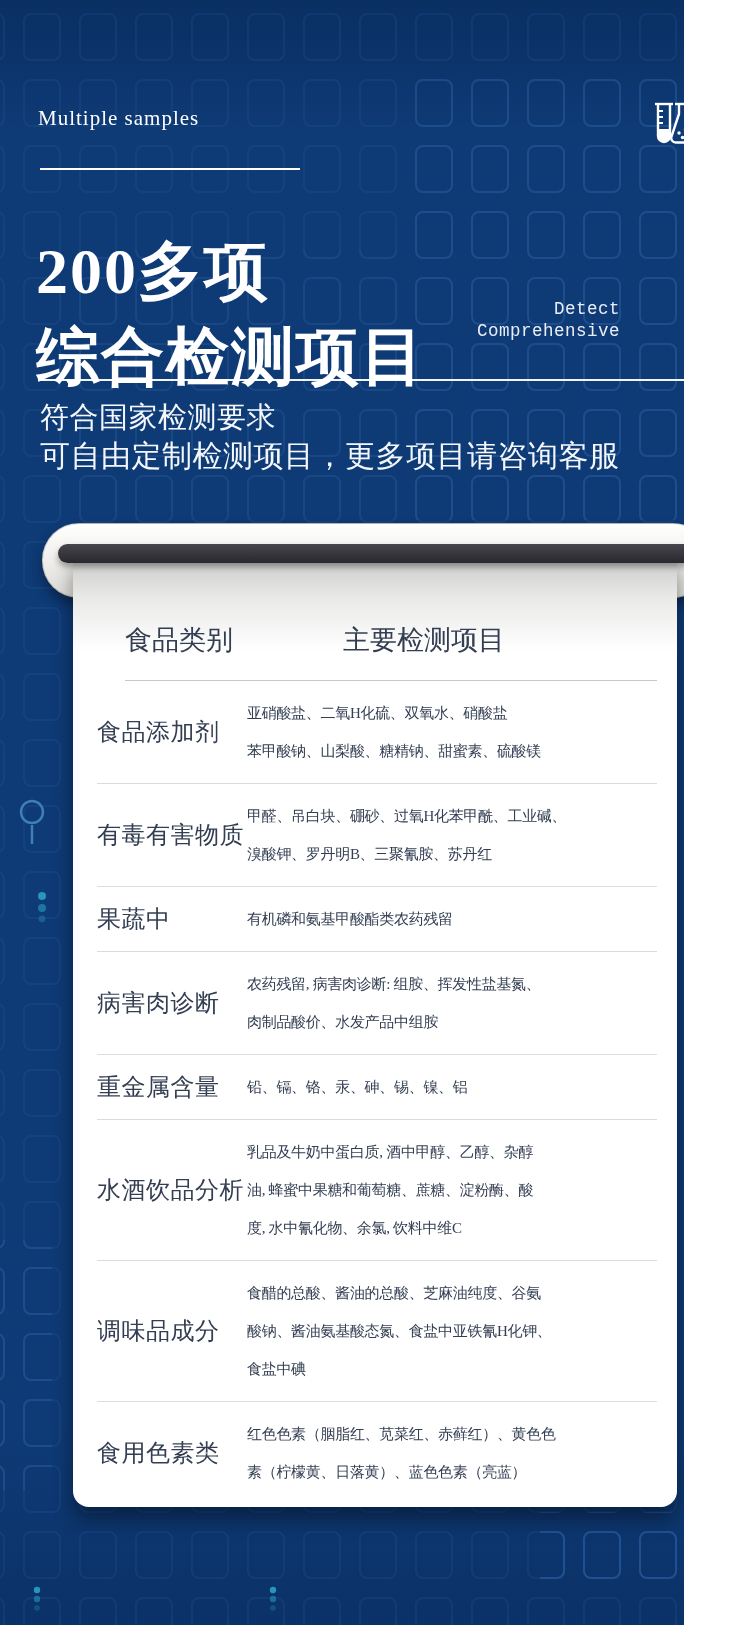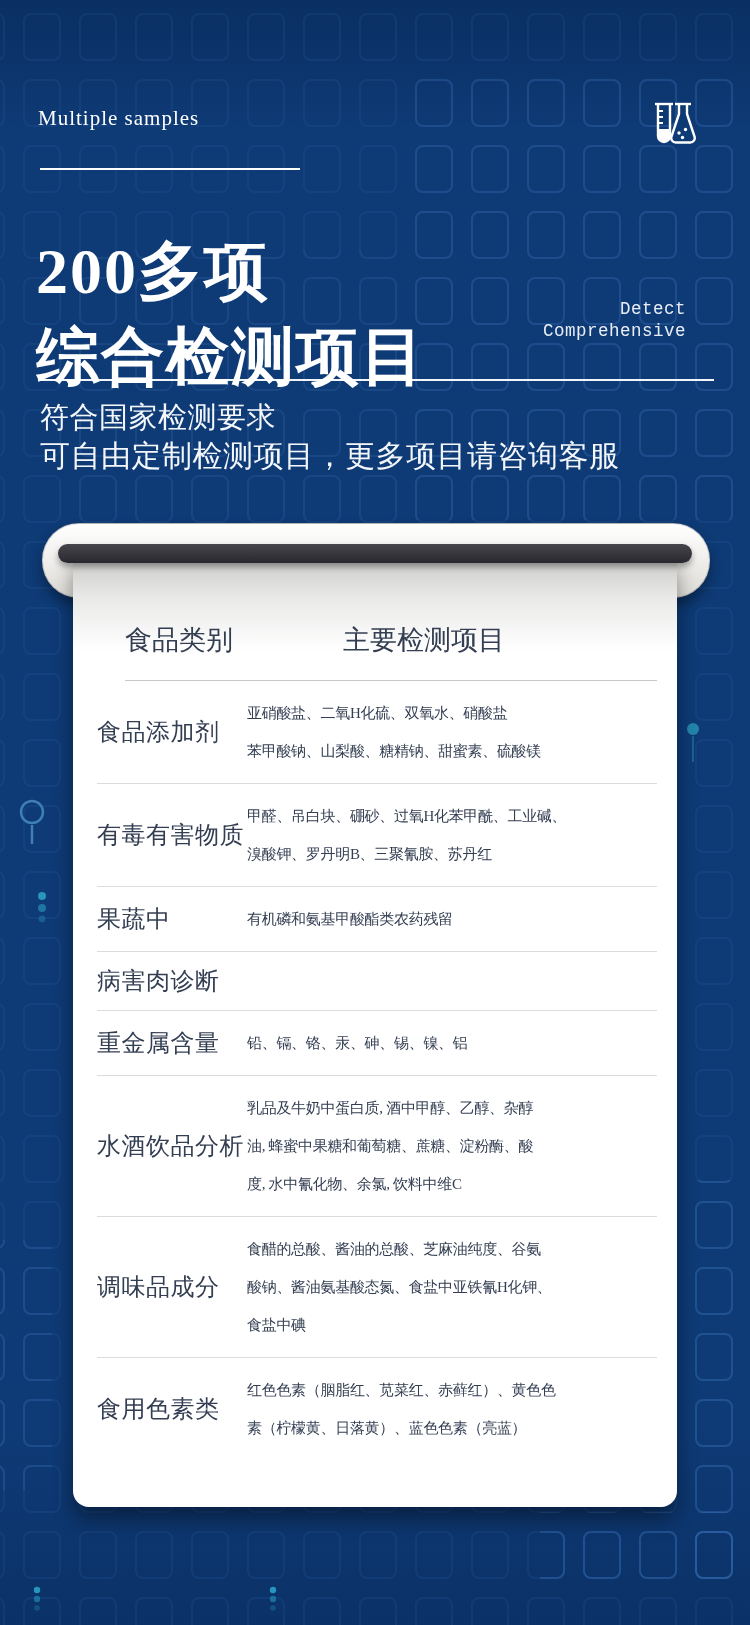--- a/index.html
+++ b/index.html
@@ -1,18 +1,18 @@
 <!DOCTYPE html>
 <html><head>
 <meta charset="utf-8">
 <style>
   html,body{margin:0;padding:0;}
   body{width:750px;height:1625px;overflow:hidden;
        font-family:"Liberation Sans","DejaVu Sans",sans-serif;}
-  .page{position:relative;width:750px;height:1625px;overflow:hidden;
+  .page{position:relative;width:684px;height:1625px;overflow:hidden;
         background:linear-gradient(180deg,#0a2f63 0%,#0e3a75 8%,#0e3a75 88%,#0b3268 100%);}
   .bg-pattern{position:absolute;left:0;top:0;z-index:0;}
   
   .eyebrow{position:absolute;left:38px;top:106px;color:#fff;font-size:21px;
            letter-spacing:1px;font-family:"Liberation Serif","DejaVu Serif",serif;z-index:2;}
   .lab-icon{position:absolute;left:648px;top:100px;z-index:2;}
   .eyebrow-line{position:absolute;left:40px;top:168px;width:260px;height:2px;background:#fff;z-index:2;}
   .title{position:absolute;left:36px;color:#fff;font-weight:700;z-index:2;
          font-family:"Liberation Serif","DejaVu Serif",serif;letter-spacing:2px;line-height:1;}
   .title1{top:197px;font-size:64px;}
@@ -152,20 +152,24 @@
 
   <div class="trow">
     <div class="cat">果蔬中</div>
     <div class="items">
               <div class="item-line">有机磷和氨基甲酸酯类农药残留</div>
             </div>
   </div>
 
   <div class="trow">
     <div class="cat">病害肉诊断</div>
+    <div class="items">
+              <div class="item-line">农药残留, 病害肉诊断: 组胺、挥发性盐基氮、</div>
+              <div class="item-line">肉制品酸价、水发产品中组胺</div>
+            </div>
   </div>
 
   <div class="trow">
     <div class="cat">重金属含量</div>
     <div class="items">
               <div class="item-line">铅、镉、铬、汞、砷、锡、镍、铝</div>
             </div>
   </div>
 
   <div class="trow">

